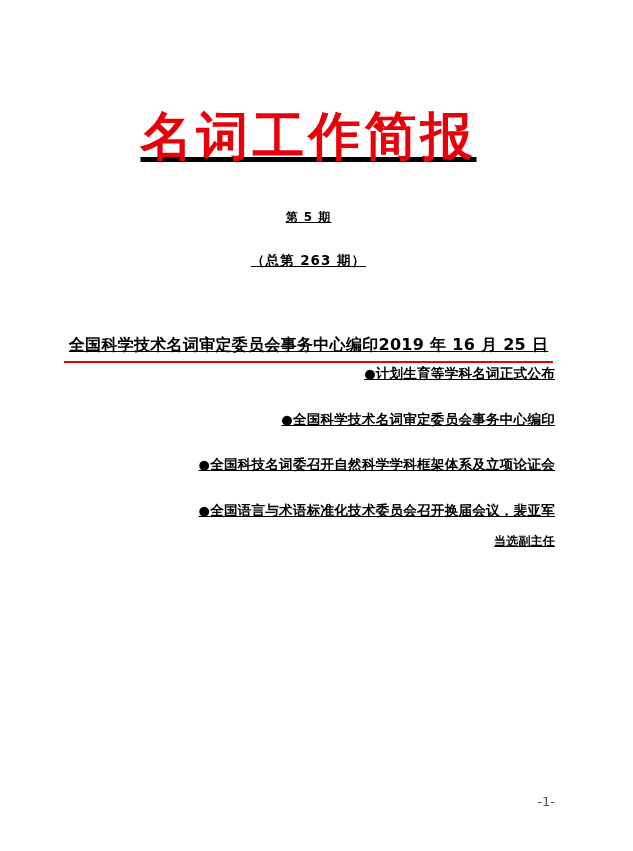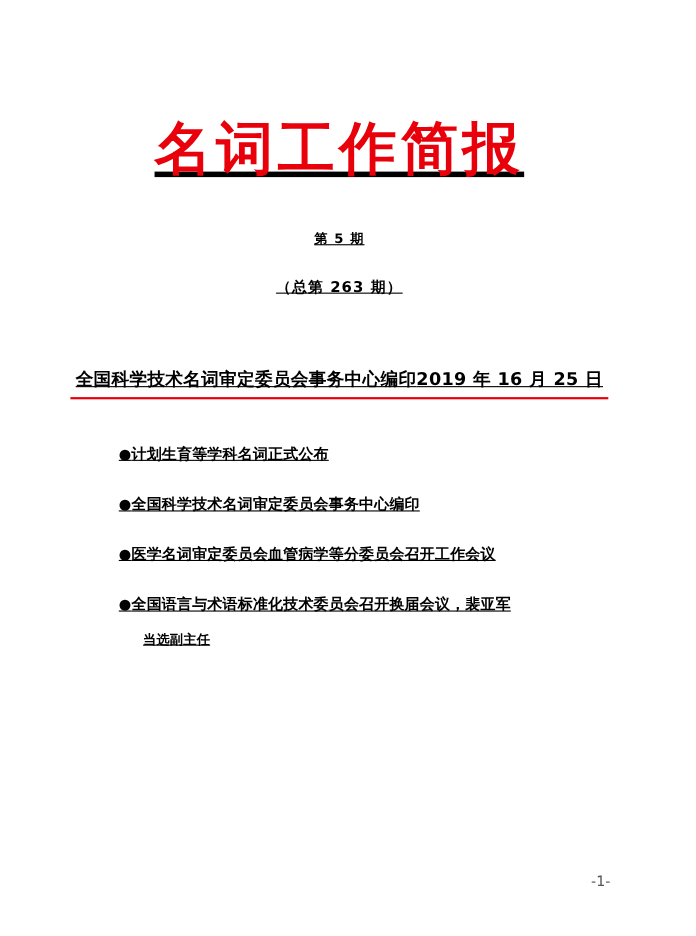--- a/index.html
+++ b/index.html
@@ -58,22 +58,22 @@
     font-weight: bold;
     font-family: "DejaVu Sans", sans-serif;
     letter-spacing: 0.3px;
   }
   .imprint-rule {
     height: 2px;
     background: #e8000b;
     margin: 0 2px;
   }
   .toc {
-    margin-top: 40px;
     padding-left: 46px;
+    text-align: right;
   }
   .toc-item {
     font-size: 13.6px;
     font-weight: bold;
     font-family: "DejaVu Sans", sans-serif;
     line-height: 1.5;
     margin-bottom: 25px;
     letter-spacing: 0.2px;
     white-space: nowrap;
   }
@@ -117,24 +117,24 @@
   <div class="toc">
 
     <div class="toc-item">
       <span class="bullet">●</span><span>计划生育等学科名词正式公布</span>
     </div>
 
     <div class="toc-item">
       <span class="bullet">●</span><span>全国科学技术名词审定委员会事务中心编印</span>
     </div>
 
+
     <div class="toc-item">
-      <span class="bullet">●</span><span>医学名词审定委员会血管病学等分委员会召开工作会议</span>
+      <span class="bullet">●</span><span>全国科技名词委召开自然科学学科框架体系及立项论证会</span>
     </div>
-
 
 
 
     <div class="toc-item">
       <span class="bullet">●</span><span>全国语言与术语标准化技术委员会召开换届会议，裴亚军</span>
     </div>
 
     <div class="toc-cont">当选副主任</div>
 
   </div>

